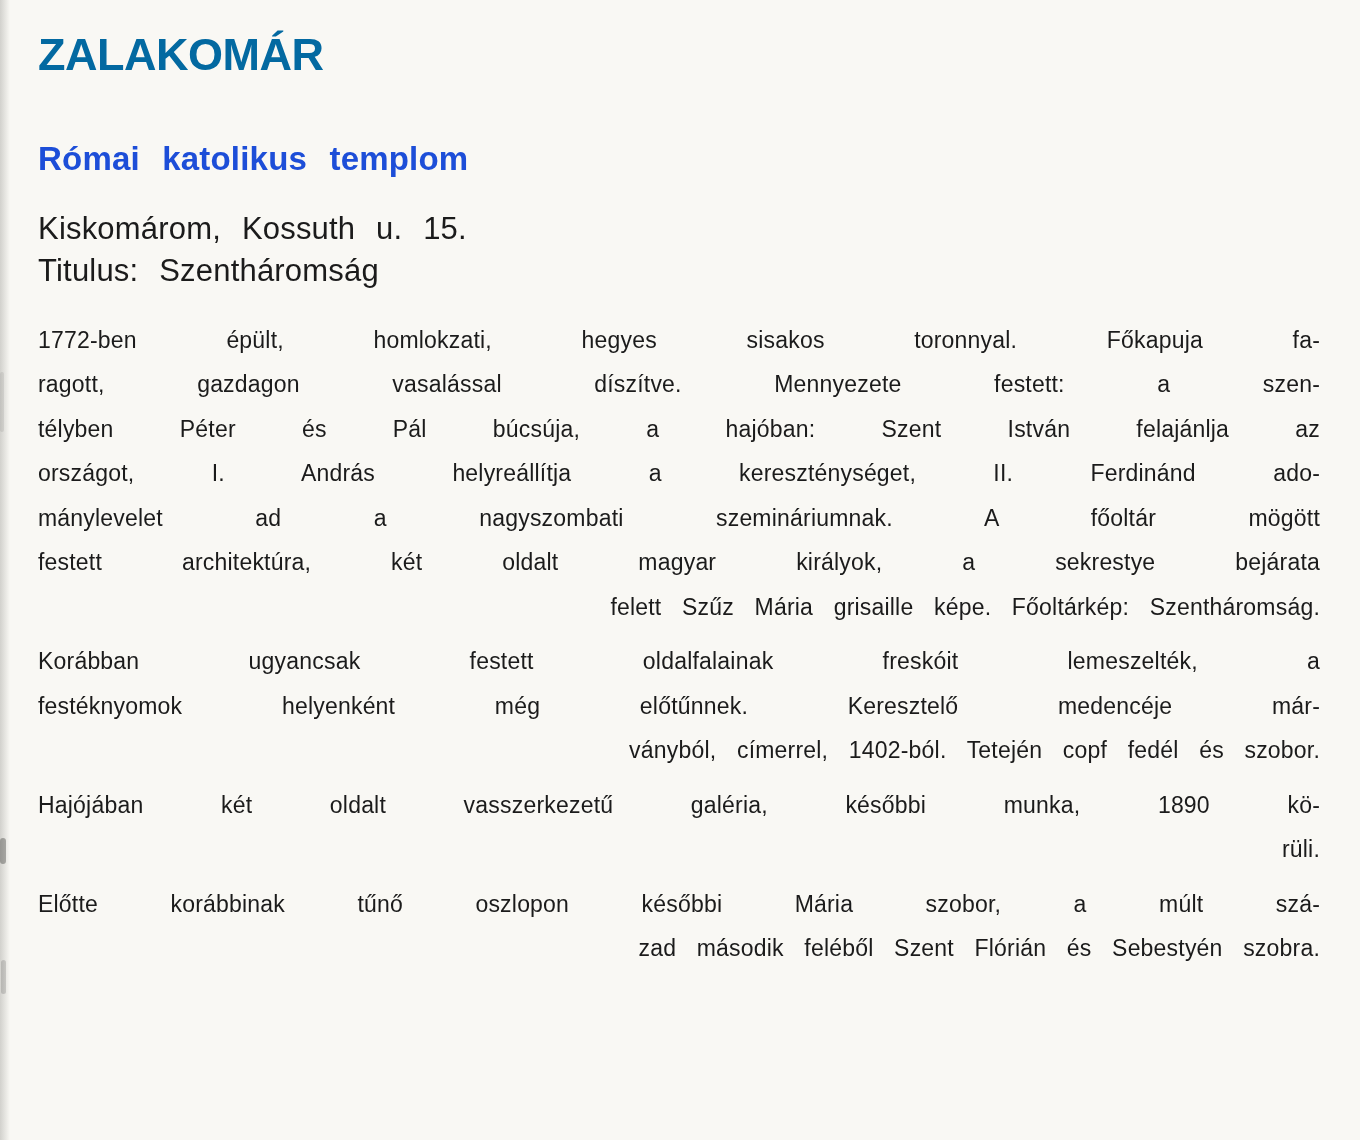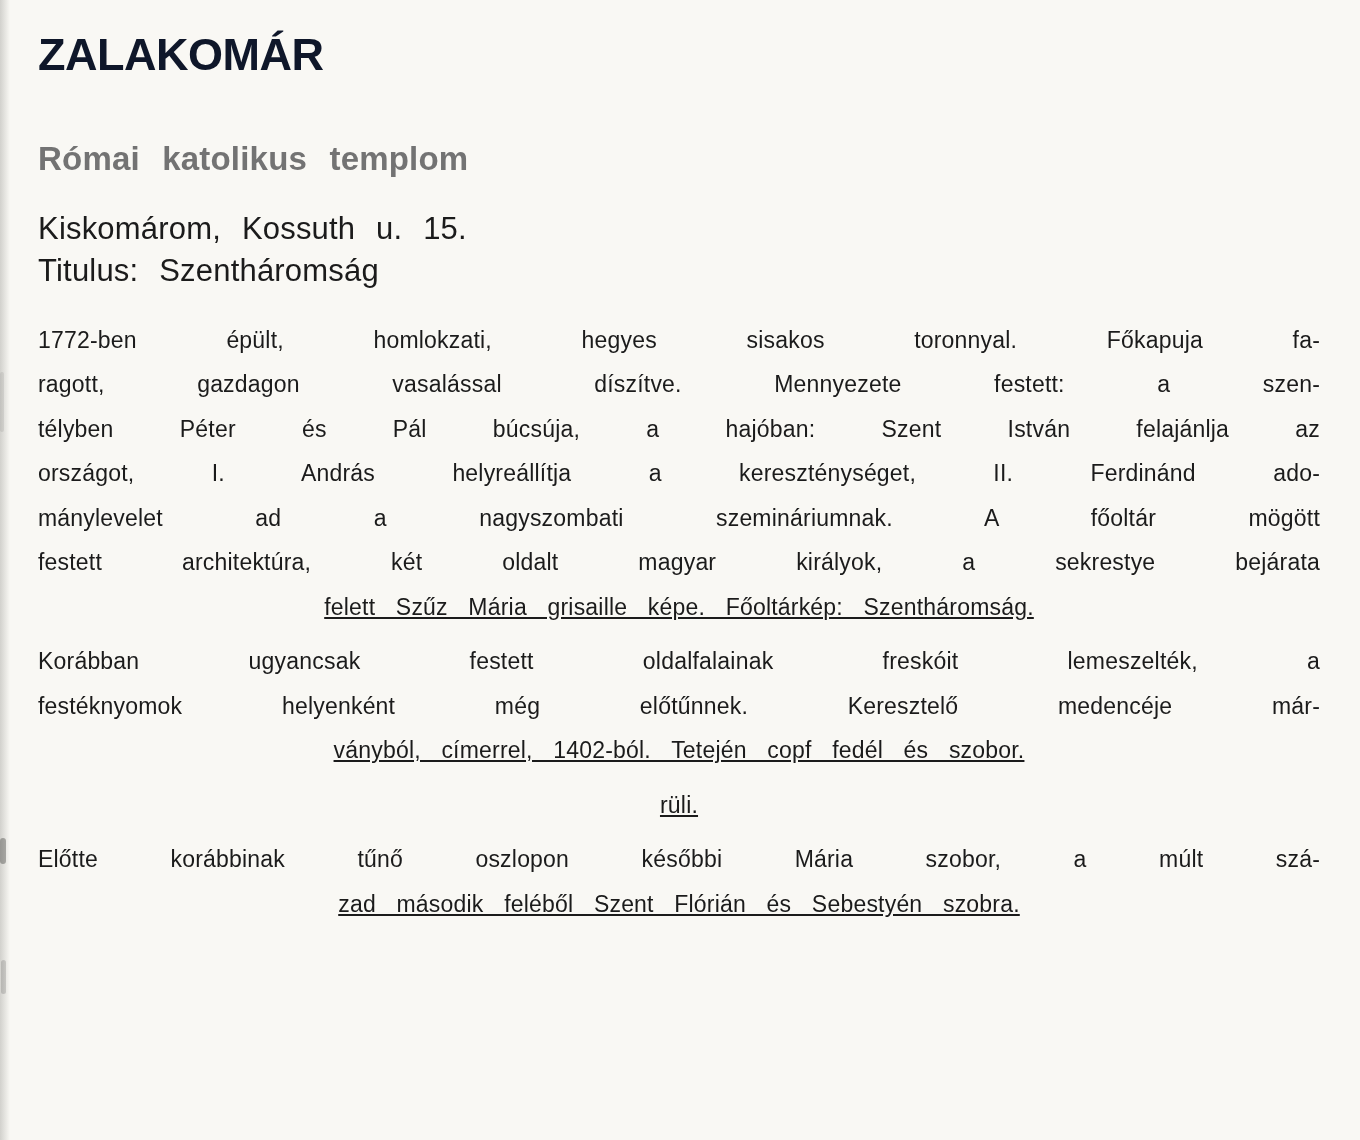--- a/index.html
+++ b/index.html
@@ -32,29 +32,29 @@
   }
   .smudge-a{left:0;top:838px;width:6px;height:26px;}
   .smudge-b{left:1px;top:960px;width:5px;height:34px;opacity:.5;}
   .smudge-c{left:0;top:372px;width:4px;height:60px;opacity:.25;}
 
   .doc-title{
     font-size:45px;
     font-weight:700;
     letter-spacing:-0.5px;
     line-height:1.1;
-    color:#0f172a;
+    color:#0369a1;
   }
   .doc-subtitle{
     margin-top:60px;
     font-size:33px;
     font-weight:700;
     word-spacing:13px;
     letter-spacing:0.2px;
-    color:#737373;
+    color:#1d4ed8;
   }
   .info-block{
     margin-top:30px;
     font-size:31px;
     line-height:42px;
     word-spacing:12px;
     letter-spacing:0.2px;
   }
   .body-block{
     margin-top:26px;
@@ -63,23 +63,22 @@
     line-height:44.5px;
     letter-spacing:0.2px;
   }
   .paragraph{margin:0 0 10px 0;}
   .paragraph:last-child{margin-bottom:0;}
   .jline{ 
     text-align:justify;
     text-align-last:justify;
   }
   .lline{ 
-    text-align:center;
+    text-align:right;
     word-spacing:14px;
-    text-decoration:underline;
   }
 </style>
 </head>
 <body>
 
 <div class="page">
 
   <div class="scan-edge"></div>
   <div class="scan-smudge smudge-a"></div>
   <div class="scan-smudge smudge-b"></div>
@@ -107,20 +106,21 @@
     </div>
 
 
     <div class="paragraph">
       <div class="jline">Korábban ugyancsak festett oldalfalainak freskóit lemeszelték, a</div>
       <div class="jline">festéknyomok helyenként még előtűnnek. Keresztelő medencéje már-</div>
       <div class="lline">ványból, címerrel, 1402-ból. Tetején copf fedél és szobor.</div>
     </div>
 
     <div class="paragraph">
+      <div class="jline">Hajójában két oldalt vasszerkezetű galéria, későbbi munka, 1890 kö-</div>
       <div class="lline">rüli.</div>
     </div>
 
     <div class="paragraph">
       <div class="jline">Előtte korábbinak tűnő oszlopon későbbi Mária szobor, a múlt szá-</div>
       <div class="lline">zad második feléből Szent Flórián és Sebestyén szobra.</div>
     </div>
 
   </div>
 </div>

